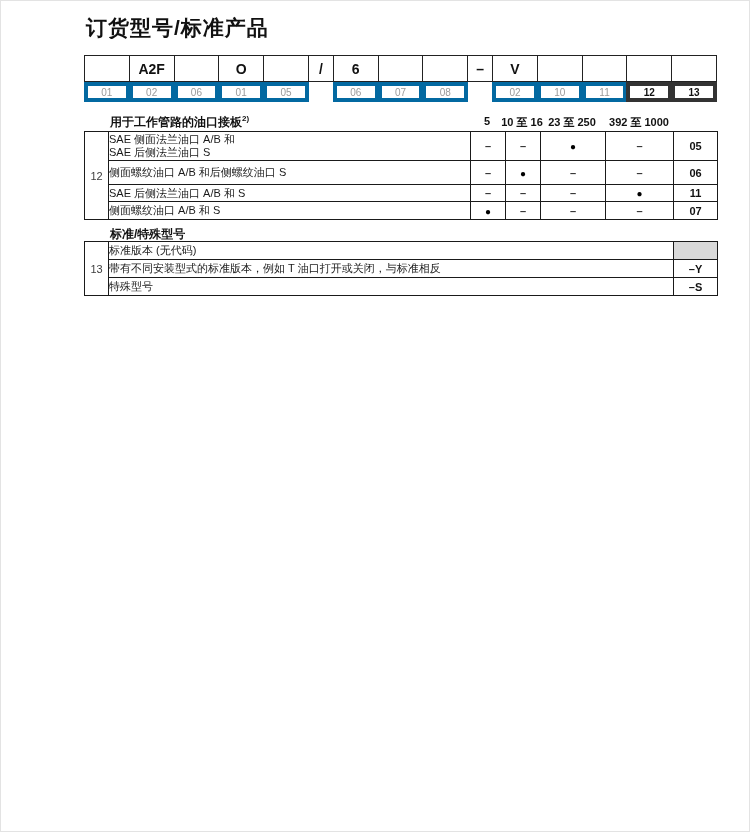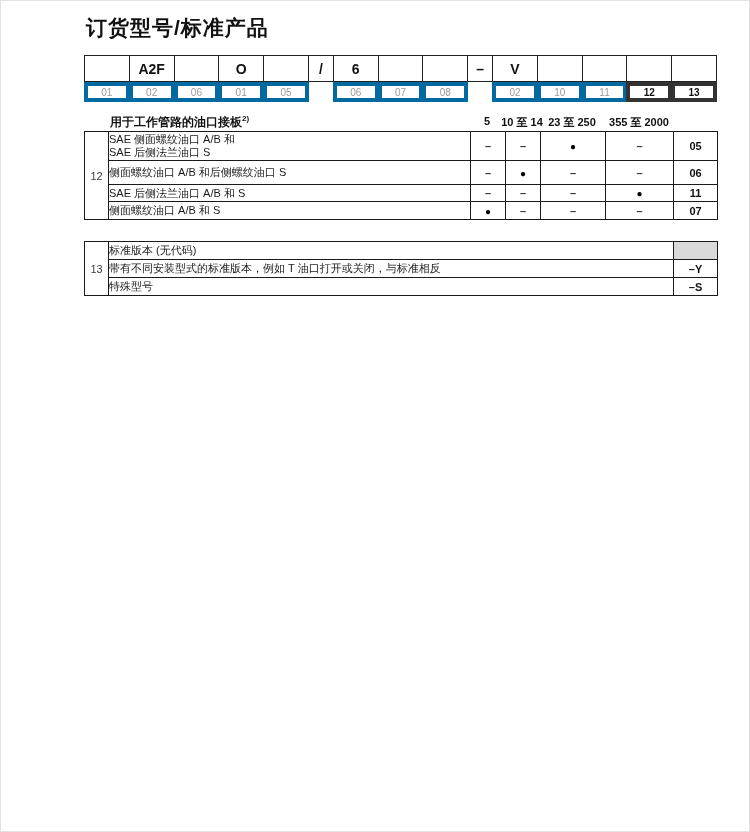--- a/index.html
+++ b/index.html
@@ -112,40 +112,40 @@
     </div>
     <div class="mc-col">
       <div class="mc-box"></div>
       <div class="mc-num blackn">13</div>
     </div>
   </div>
 
   <div class="sec-header" style="top:114px;">
     <span class="sec-label"><span>用于工作管路的油口接板</span><sup>2)</sup></span>
     <span class="size-h" style="left:403px;">5</span>
-    <span class="size-h" style="left:438px;">10 至 14</span>
+    <span class="size-h" style="left:438px;">10 至 16</span>
     <span class="size-h" style="left:488px;">23 至 250</span>
-    <span class="size-h" style="left:555px;">355 至 2000</span>
+    <span class="size-h" style="left:555px;">392 至 1000</span>
   </div>
 
   <table class="dt" style="top:131px;">
     <colgroup>
       <col style="width:24px">
         <col style="width:362px">
         <col style="width:35px">
       <col style="width:35px">
         <col style="width:65px">
         <col style="width:68px">
         <col style="width:44px">
     </colgroup>
     <tbody>
       <tr style="height:29px;">
         <td class="gutter" rowspan="4">12</td>
         <td class="desc">
-          <div>SAE 侧面螺纹油口 A/B 和</div>
+          <div>SAE 侧面法兰油口 A/B 和</div>
           <div>SAE 后侧法兰油口 S</div>
         </td>
         <td class="avail"><span class="dash">–</span></td>
         <td class="avail"><span class="dash">–</span></td>
         <td class="avail"><span class="dot">●</span></td>
         <td class="avail"><span class="dash">–</span></td>
         <td class="codec">05</td>
       </tr>
       <tr style="height:24px;">
         <td class="desc">
@@ -173,20 +173,23 @@
         </td>
         <td class="avail"><span class="dot">●</span></td>
         <td class="avail"><span class="dash">–</span></td>
         <td class="avail"><span class="dash">–</span></td>
         <td class="avail"><span class="dash">–</span></td>
         <td class="codec">07</td>
       </tr>
     </tbody>
   </table>
 
+  <div class="sec-header" style="top:226px;">
+    <span class="sec-label">标准/特殊型号</span>
+  </div>
 
   <table class="dt" style="top:241px;">
     <colgroup>
       <col style="width:24px">
         <col style="width:565px">
         <col style="width:44px">
     </colgroup>
     <tbody>
       <tr style="height:18px;">
         <td class="gutter" rowspan="3">13</td>

